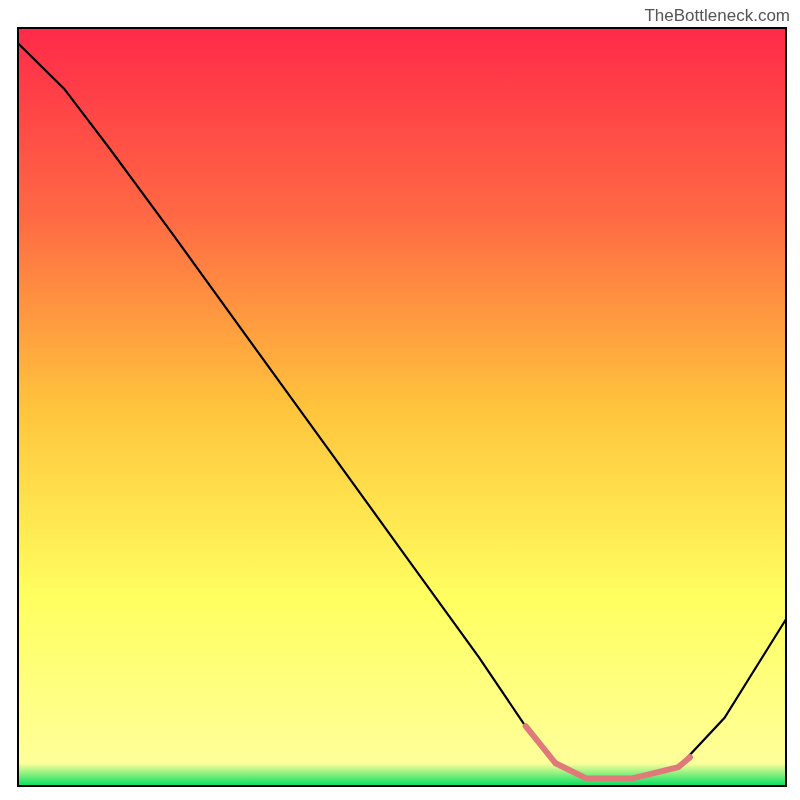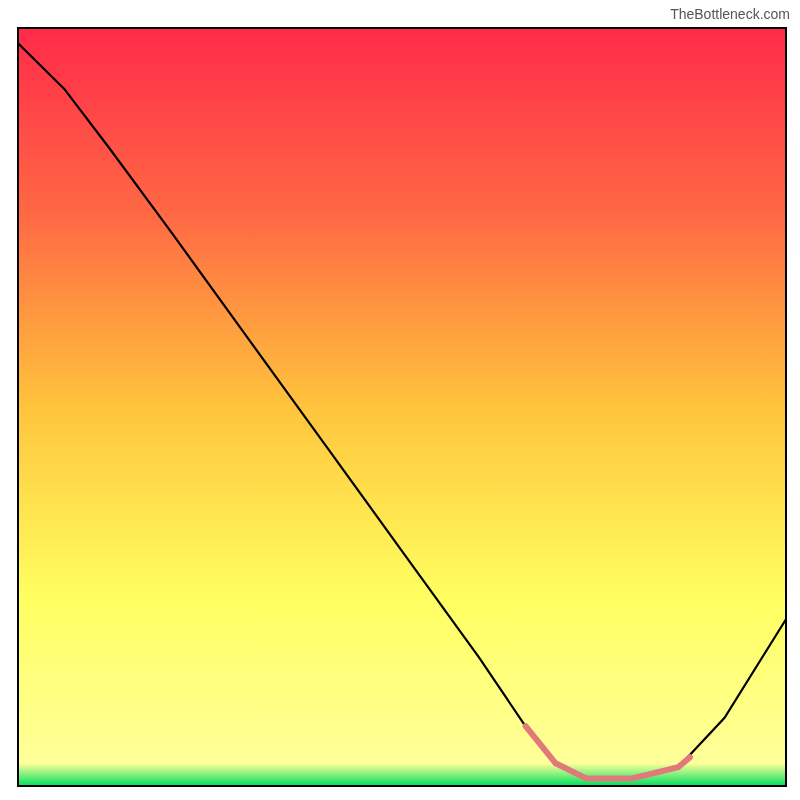--- a/index.html
+++ b/index.html
@@ -15,21 +15,21 @@
   .chart-container {
     width: 800px;
     height: 800px;
     position: relative;
   }
   .attribution {
     position: absolute;
     top: 6px;
     right: 10px;
     color: #555;
-    font-size: 14px;
+    font-size: 17px;
     font-weight: 500;
     z-index: 10;
   }
   svg {
     display: block;
   }
 </style>
 </head>
 <body>
 

